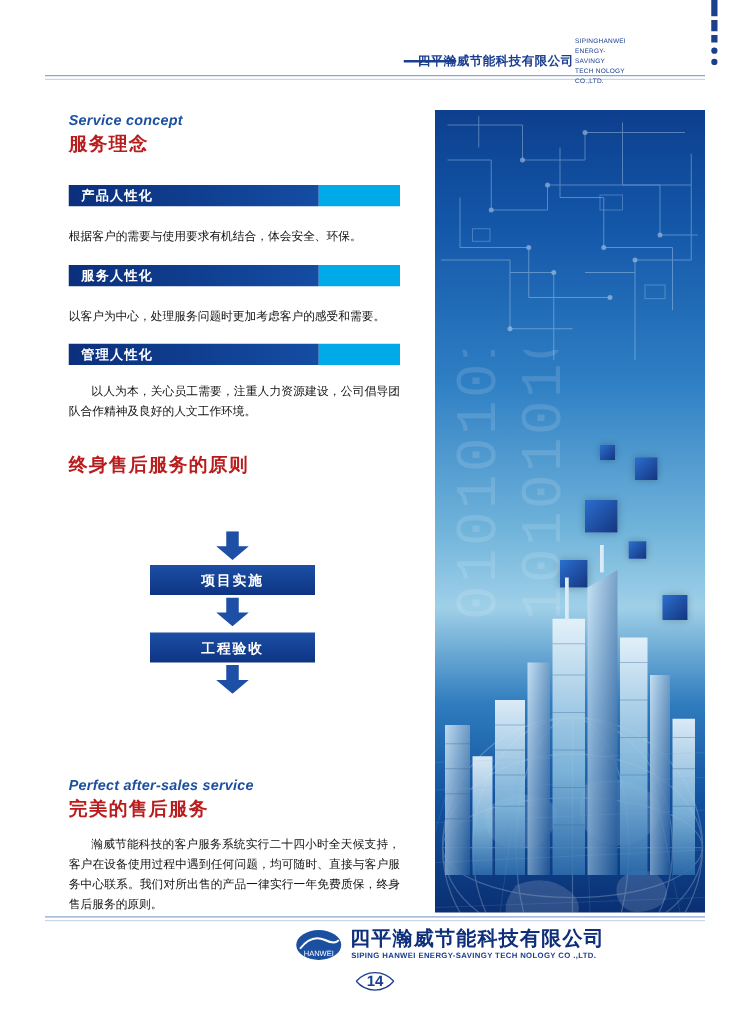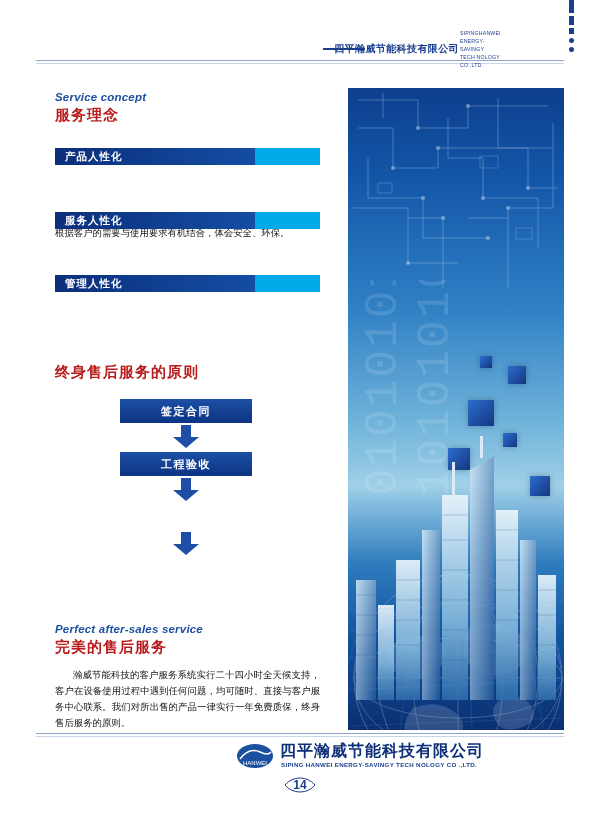--- a/index.html
+++ b/index.html
@@ -408,46 +408,48 @@
   </div>
 
   <div class="sec-en" style="left:55px; top:91px;">Service concept</div>
   <div class="sec-cn" style="left:55px; top:106px;">服务理念</div>
 
   <div class="band" style="top:148px;">
     <div class="dark"></div>
       <div class="light"></div>
     <div class="label">产品人性化</div>
   </div>
-  <div class="para" style="top:181px;margin-top:44px;">根据客户的需要与使用要求有机结合，体会安全、环保。</div>
+  <div class="para" style="top:181px;">根据客户的需要与使用要求有机结合，体会安全、环保。</div>
 
   <div class="band" style="top:212px;">
     <div class="dark"></div>
       <div class="light"></div>
     <div class="label">服务人性化</div>
   </div>
+  <div class="para" style="top:245px;">以客户为中心，处理服务问题时更加考虑客户的感受和需要。</div>
 
   <div class="band" style="top:275px;">
     <div class="dark"></div>
       <div class="light"></div>
     <div class="label">管理人性化</div>
   </div>
+  <div class="para" style="top:305px; text-indent:18px;">以人为本，关心员工需要，注重人力资源建设，公司倡导团队合作精神及良好的人文工作环境。</div>
 
   <div class="sec-cn" style="left:55px; top:363px;">终身售后服务的原则</div>
 
-  <div class="flow-box" style="top:399px;">签定合同</div>
   <svg class="flow-arrow" style="top:425px;" viewBox="0 0 28 23">
     <polygon points="9,0 19,0 19,12 27,12 14,23 1,12 9,12" fill="#1c4fa5"></polygon>
   </svg>
 
-  <div class="flow-box" style="top:452px;">工程验收</div>
+  <div class="flow-box" style="top:452px;">项目实施</div>
   <svg class="flow-arrow" style="top:478px;" viewBox="0 0 28 23">
     <polygon points="9,0 19,0 19,12 27,12 14,23 1,12 9,12" fill="#1c4fa5"></polygon>
   </svg>
 
+  <div class="flow-box" style="top:506px;">工程验收</div>
   <svg class="flow-arrow" style="top:532px;" viewBox="0 0 28 23">
     <polygon points="9,0 19,0 19,12 27,12 14,23 1,12 9,12" fill="#1c4fa5"></polygon>
   </svg>
 
 
   <div class="sec-en" style="left:55px; top:623px;text-align:right;">Perfect after-sales service</div>
   <div class="sec-cn" style="left:55px; top:638px;">完美的售后服务</div>
   <div class="para" style="top:667px; text-indent:18px;">瀚威节能科技的客户服务系统实行二十四小时全天候支持，客户在设备使用过程中遇到任何问题，均可随时、直接与客户服务中心联系。我们对所出售的产品一律实行一年免费质保，终身售后服务的原则。</div>
 
   <div class="footer-rule"></div>

